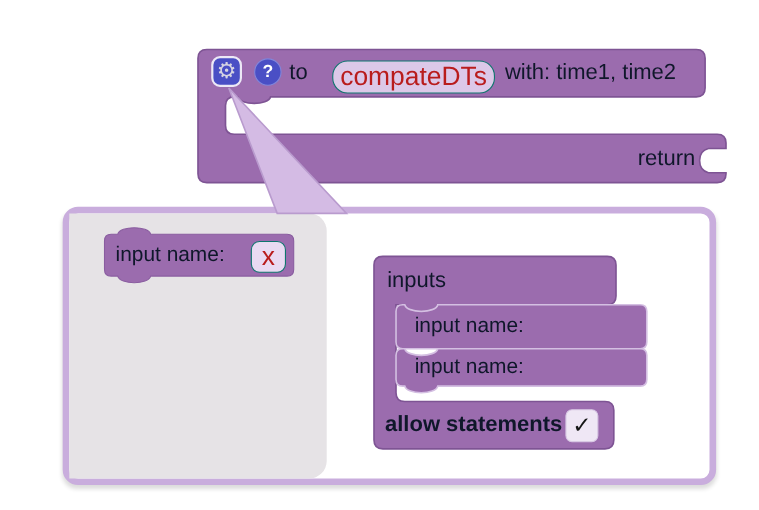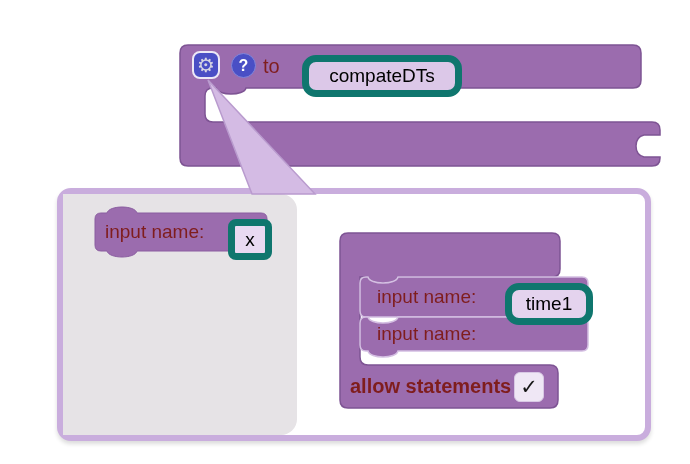--- a/index.html
+++ b/index.html
@@ -1,22 +1,22 @@
 <!DOCTYPE html>
 <html><head>
 <meta charset="utf-8">
 <style>
   html,body{margin:0;padding:0;background:#ffffff;}
   .canvas{position:relative;width:690px;height:464px;background:#ffffff;overflow:hidden;
           font-family:"Liberation Sans","DejaVu Sans",sans-serif;}
   .abs{position:absolute;}
   svg{position:absolute;left:0;top:0;}
-  .blk-label{color:#7f1d1d;font-size:20px;white-space:nowrap;text-align:right;}
-  .field-pill{background:#dcc8e8;border:7px solid #0f766e;border-radius:14px;
-              color:#000000;font-size:19px;display:flex;align-items:center;justify-content:center;}
+  .blk-label{color:#0f172a;font-size:20px;white-space:nowrap;text-align:right;}
+  .field-pill{background:#dcc8e8;border:1px solid #0f766e;border-radius:14px;
+              color:#b91c1c;font-size:24px;display:flex;align-items:center;justify-content:center;}
   .icon-btn{display:flex;align-items:center;justify-content:center;box-sizing:border-box;}
   .gear{width:28px;height:28px;border-radius:8px;background:#4a4fc5;border:2px solid #ece8f6;
         color:#d6d4e2;font-size:20px;line-height:1;}
   .help{width:25px;height:25px;border-radius:50%;background:#4a4fc5;border:1px solid #8286da;
         color:#ffffff;font-size:16px;font-weight:bold;}
   .dialog{position:absolute;left:57px;top:188px;width:594px;height:253px;box-sizing:border-box;
           background:#ffffff;border:6px solid #c9addd;border-radius:14px;
           box-shadow:0 3px 4px rgba(0,0,0,0.14);}
   .dialog-inner{position:absolute;left:0;top:0;width:582px;height:241px;}
   .flyout{position:absolute;left:0;top:0;width:234px;height:241px;background:#e6e3e6;
@@ -35,44 +35,46 @@
   </svg>
 
   <div class="abs icon-btn gear" style="left:192px;top:51px;">
     <span>⚙</span>
   </div>
   <div class="abs icon-btn help" style="left:231px;top:53px;">
     <span>?</span>
   </div>
   <div class="abs blk-label vcenter" style="left:263px;top:45px;height:43px;">to</div>
   <div class="abs field-pill" style="left:302px;top:55px;width:146px;height:28px;">compateDTs</div>
+  <div class="abs blk-label vcenter" style="left:459px;top:45px;height:43px;">with: time1, time2</div>
 
+  <div class="abs blk-label vcenter" style="left:500px;top:122px;height:44px;width:132px;justify-content:flex-end;">return</div>
 
   <div class="dialog">
     <div class="dialog-inner">
 
       <div class="flyout"></div>
 
       <svg width="582" height="241" viewBox="0 0 582 241">
 
         <path d="M32,25 Q32,19 38,19 H44 C46,11 72,11 74,19 H198 Q204,19 204,25 V51 Q204,57 198,57 H74 C72,65 46,65 44,57 H38 Q32,57 32,51 Z" fill="#9b6cae" stroke="#8a5da0" stroke-width="1"></path>
 
         <path d="M277,47 Q277,39 285,39 H489 Q497,39 497,47 V75 Q497,83 489,83 H335 C333,91 307,91 305,83 H297 V163 Q297,171 305,171 H487 Q495,171 495,179 V206 Q495,214 487,214 H285 Q277,214 277,206 Z" fill="#9b6cae" stroke="#7e5494" stroke-width="1.5"></path>
 
         <path d="M297,89 Q297,83 303,83 H305 C307,91 333,91 335,83 H519 Q525,83 525,89 V117 Q525,123 519,123 H303 Q297,123 297,117 Z" fill="#9b6cae" stroke="#d4bfe2" stroke-width="1.5"></path>
 
         <path d="M297,129 Q297,123 303,123 H305 C307,131 333,131 335,123 H519 Q525,123 525,129 V151 Q525,157 519,157 H335 C333,165 307,165 305,157 H303 Q297,157 297,151 Z" fill="#9b6cae" stroke="#d4bfe2" stroke-width="1.5"></path>
       </svg>
 
       <div class="abs blk-label vcenter" style="left:42px;top:19px;height:38px;font-size:19px;">input name:</div>
       <div class="abs field-pill" style="left:165px;top:25px;width:30px;height:27px;border-radius:8px;background:#e9daf2;">x</div>
 
+      <div class="abs blk-label vcenter" style="left:289px;top:39px;height:44px;">inputs</div>
 
       <div class="abs blk-label vcenter" style="left:314px;top:83px;height:40px;font-size:19px;">input name:</div>
-      <div class="abs field-pill" style="left:442px;top:89px;width:74px;height:28px;background:#e4d3ee;">time1</div>
 
       <div class="abs blk-label vcenter" style="left:314px;top:123px;height:34px;font-size:19px;">input name:</div>
 
       <div class="abs blk-label vcenter" style="left:287px;top:171px;height:43px;font-weight:bold;">allow statements</div>
       <div class="checkbox" style="left:451px;top:178px;width:28px;height:28px;">
         <span>✓</span>
       </div>
 
     </div>
   </div>

